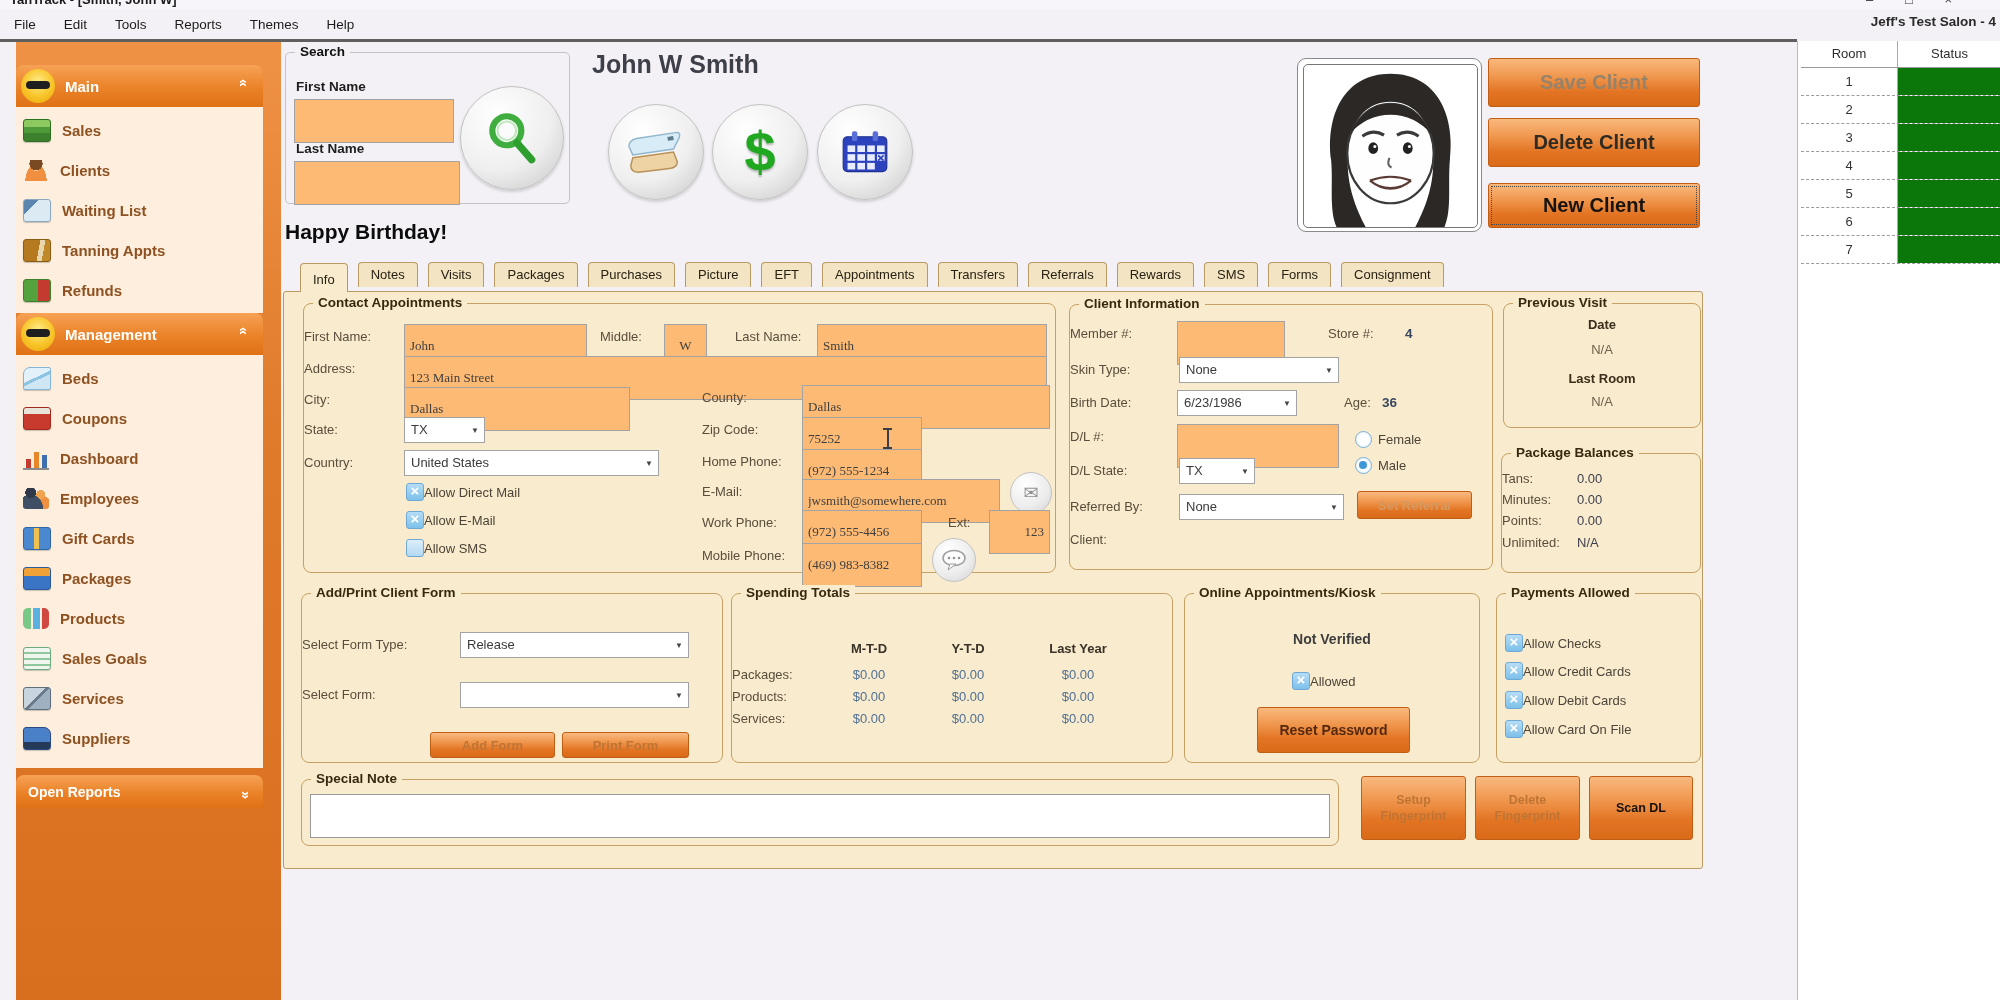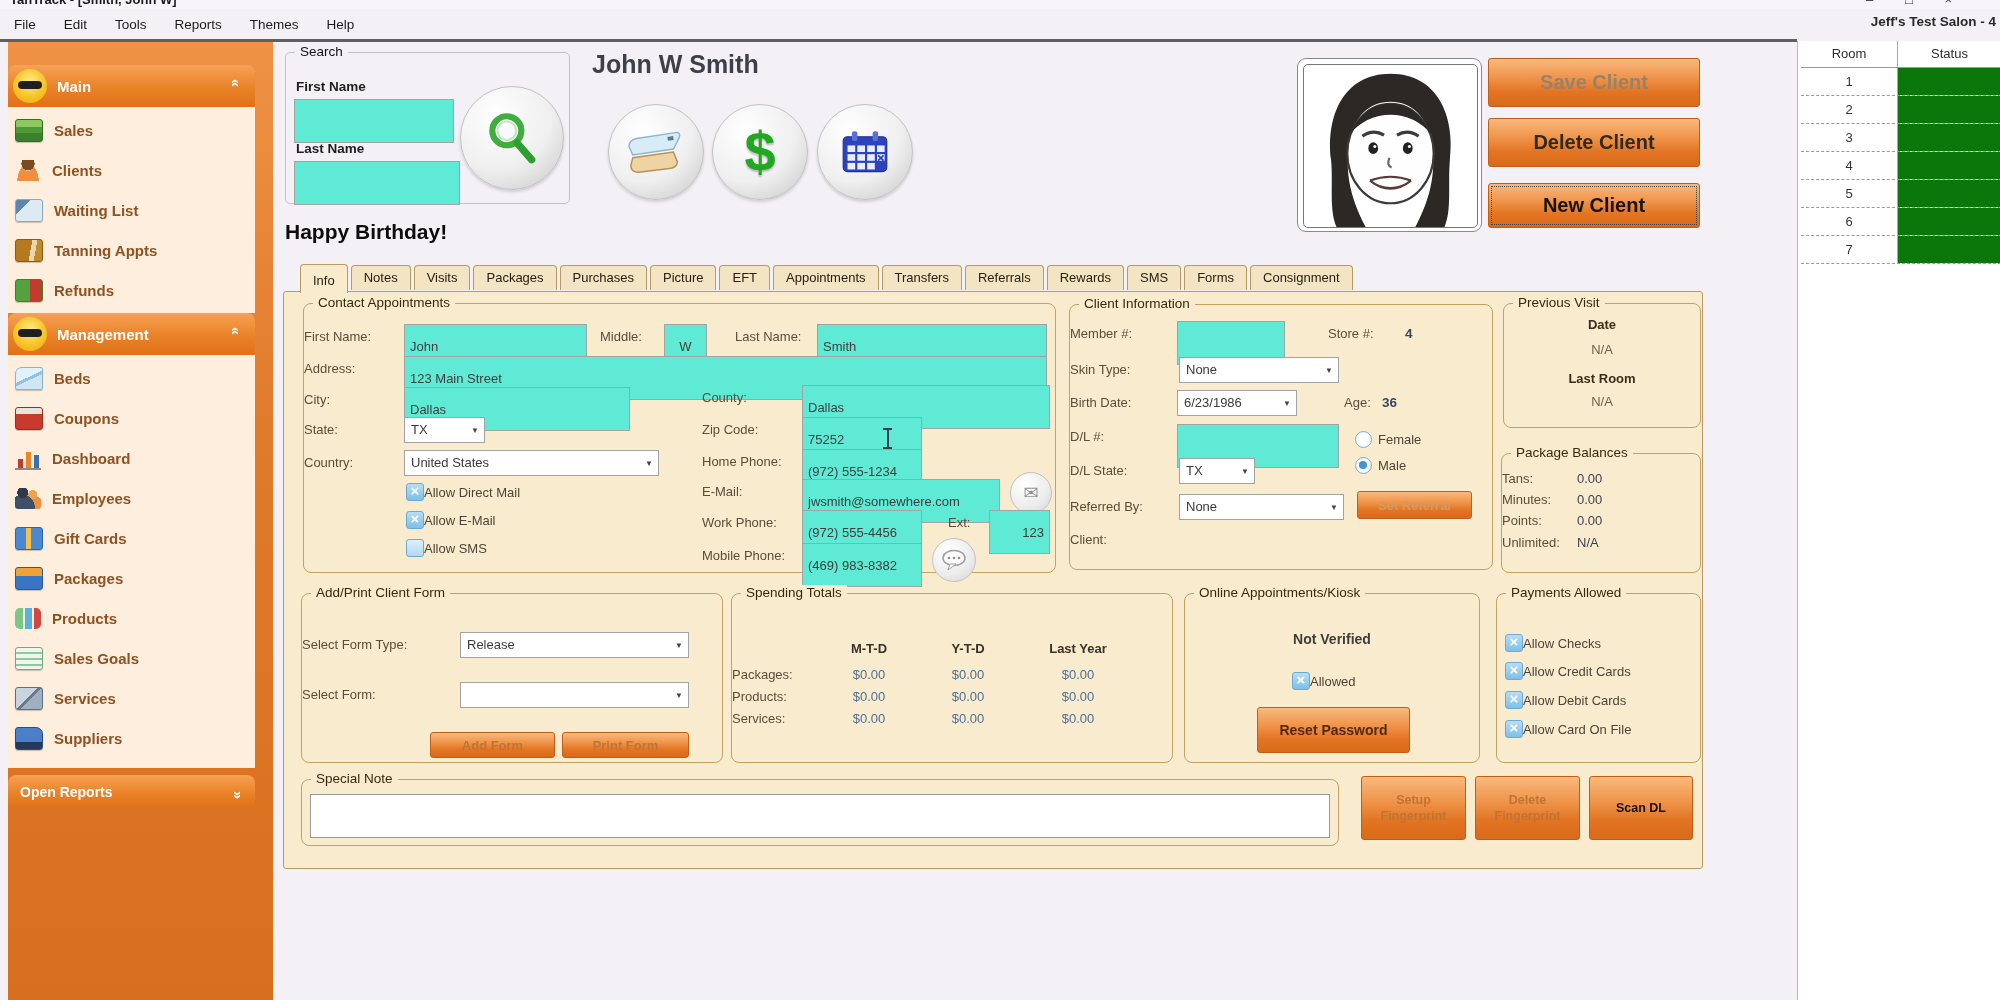--- a/index.html
+++ b/index.html
@@ -9,21 +9,21 @@
   
   .titlebar{position:absolute;left:0;top:0;width:2000px;height:9px;background:#f7f5f9;overflow:hidden;z-index:6}
   .titlebar .wtitle{position:absolute;left:10px;top:-8px;font-size:13px;font-weight:700;color:#1c1c1c;white-space:nowrap}
   .titlebar .winctl{position:absolute;right:34px;top:-8px;font-size:13px;color:#333;letter-spacing:14px}
   .menubar{position:absolute;left:0;top:9px;width:2000px;height:30px;background:#f3f1f5;display:flex;align-items:center;z-index:5}
   .menu-item{padding:0 14px;font-size:13.5px;color:#1c1c1c;cursor:default}
   .store-label{position:absolute;right:4px;top:14px;font-size:13.5px;font-weight:600;color:#2a2a2a;z-index:6}
   .topline{position:absolute;left:0;top:39px;width:1797px;height:3px;background:#5f5f5f;z-index:4}
 
   
-  .sidebar{position:absolute;left:8px;top:42px;width:265px;height:958px;background:linear-gradient(180deg,#ef9246 0%,#e07b2c 40%,#d86f1e 100%);z-index:3}
+  .sidebar{position:absolute;left:16px;top:42px;width:265px;height:958px;background:linear-gradient(180deg,#ef9246 0%,#e07b2c 40%,#d86f1e 100%);z-index:3}
   .side-col{position:absolute;left:0;top:0;width:247px;display:flex;flex-direction:column}
   .side-spacer{height:23px}
   .side-head{display:flex;align-items:center;height:42px;background:linear-gradient(180deg,#f6a255 0%,#ea8228 55%,#df7116 100%);border-radius:8px 8px 0 0;color:#fff;font-weight:700;font-size:15px;position:relative;cursor:pointer}
   .side-head.reports{height:33px;border-radius:8px 8px 0 0;font-size:14px}
   .side-head .hlabel{white-space:nowrap}
   .side-head.reports .hlabel{padding-left:12px}
   .chev{position:absolute;right:12px;top:50%;width:14px;height:14px;color:#fff;font-weight:700;font-size:14px;line-height:14px}
   .chev.up{transform:translateY(-50%) rotate(90deg)}
   .chev.down{transform:translateY(-50%) rotate(-90deg)}
   .chev::after{content:"\00AB"}
@@ -56,45 +56,45 @@
   .rhead{display:flex;height:26px;border-bottom:1px solid #9a9a9a;margin-left:3px}
   .rh{font-size:13px;color:#2c2c2c;text-align:center;line-height:26px}
   .rh.room{width:96px;border-right:1px solid #aaa}
   .rh.status{flex:1}
   .rrow{display:flex;height:27px;border-bottom:1px dashed #9a9a9a;margin-left:3px}
   .rnum{width:96px;text-align:center;line-height:27px;font-size:13px;color:#333;border-right:1px solid #aaa}
   .rstatus{flex:1}
 
   
   .grp{position:absolute;border:1px solid #c7a163;border-radius:8px;box-sizing:border-box}
-  .grp>.legend{position:absolute;top:-9px;left:9px;background:#f9ecce;padding:0 5px;font-size:13.5px;font-weight:400;color:#38280f;white-space:nowrap}
+  .grp>.legend{position:absolute;top:-9px;left:9px;background:#f9ecce;padding:0 5px;font-size:13.5px;font-weight:700;color:#38280f;white-space:nowrap}
   .grp.gray{border-color:#c4c4c4;border-radius:5px}
   .grp.gray>.legend{background:#f3f1f5;color:#111}
   .slabel{position:absolute;font-size:13.5px;font-weight:700;color:#1e1e1e}
-  .ti{position:absolute;height:44px;box-sizing:border-box;border:1px solid #a3a3a3;background:#5eead4;font-family:Liberation Sans, sans-serif;font-size:13px;color:#3e3e3e;padding:0 5px}
+  .ti{position:absolute;height:44px;box-sizing:border-box;border:1px solid #a3a3a3;background:#fdba74;font-family:Liberation Serif, serif;font-size:13px;color:#3e3e3e;padding:0 5px}
   .ti.center{text-align:center}
   .ti.right{text-align:right}
   .bigcircle{position:absolute;border-radius:50%;background:radial-gradient(circle at 35% 28%,#ffffff,#efefef 55%,#cfcfcf 90%);border:1px solid #c2c2c2;display:flex;align-items:center;justify-content:center;box-shadow:0 2px 3px rgba(0,0,0,.15);cursor:pointer}
   .client-name{position:absolute;left:592px;top:50px;font-size:25px;font-weight:700;color:#3f3f49}
   .bday{position:absolute;left:285px;top:220px;font-size:21px;font-weight:700;color:#0c0c0c}
   .dollar{font-size:56px;font-weight:700;color:#21a821;text-shadow:0 2px 2px rgba(0,0,0,.25);line-height:1}
   .photo{position:absolute;left:1297px;top:58px;width:185px;height:174px;background:#fff;border:1px solid #8a8a8a;border-radius:9px;padding:5px;box-sizing:border-box}
   .photo-inner{width:100%;height:100%;border:1px solid #777;border-radius:5px;overflow:hidden;background:#fff}
 
   
   .btn{position:absolute;display:flex;align-items:center;justify-content:center;background:linear-gradient(180deg,#f9b97e 0%,#ef944a 40%,#e27423 70%,#d86a18 100%);border:1px solid #c05e16;border-radius:3px;font-weight:700;color:#2f2a22;cursor:pointer;box-sizing:border-box;text-align:center}
   .btn.big{font-size:20px}
   .btn.dim{color:#97826a}
   .btn.dimor{color:#bf7434}
   .btn.focused{outline:1px dotted #444;outline-offset:-4px;color:#171310}
   .btn.small{font-size:13px}
   .btn.twoline{font-size:12.5px;line-height:1.3;font-weight:700}
 
   
-  .tabbar{position:absolute;left:300px;top:262px;height:30px;display:flex;align-items:center;gap:3px;z-index:2}
+  .tabbar{position:absolute;left:300px;top:262px;height:30px;display:flex;align-items:flex-start;gap:10px;z-index:2}
   .tab{padding:4px 12px 5px 12px;font-size:13px;color:#272013;background:#f3e5c3;border:1px solid #b99a63;border-bottom:none;border-radius:4px 4px 0 0;cursor:pointer;white-space:nowrap}
   .tab.active{background:#f9ecce;padding-top:8px;position:relative;top:1px}
   .panel{position:absolute;left:283px;top:291px;width:1420px;height:578px;background:#f9ecce;border:1px solid #b99a63;border-radius:3px;box-sizing:border-box;z-index:1}
 
   
   .fl{position:absolute;font-size:13px;color:#594d3c;text-align:left;height:26px;line-height:26px;white-space:nowrap}
   .fll{position:absolute;font-size:13px;color:#594d3c;height:26px;line-height:26px;white-space:nowrap}
   .val{position:absolute;font-size:13.5px;font-weight:600;color:#3a4660;height:26px;line-height:26px}
   .dd{position:absolute;height:26px;box-sizing:border-box;border:1px solid #a3a3a3;background:#fff;font-size:13px;color:#3a3a3a;line-height:24px;padding:0 20px 0 6px;cursor:pointer}
   .dd::after{content:"\25BC";position:absolute;right:5px;top:0;line-height:25px;font-size:8px;color:#444}

